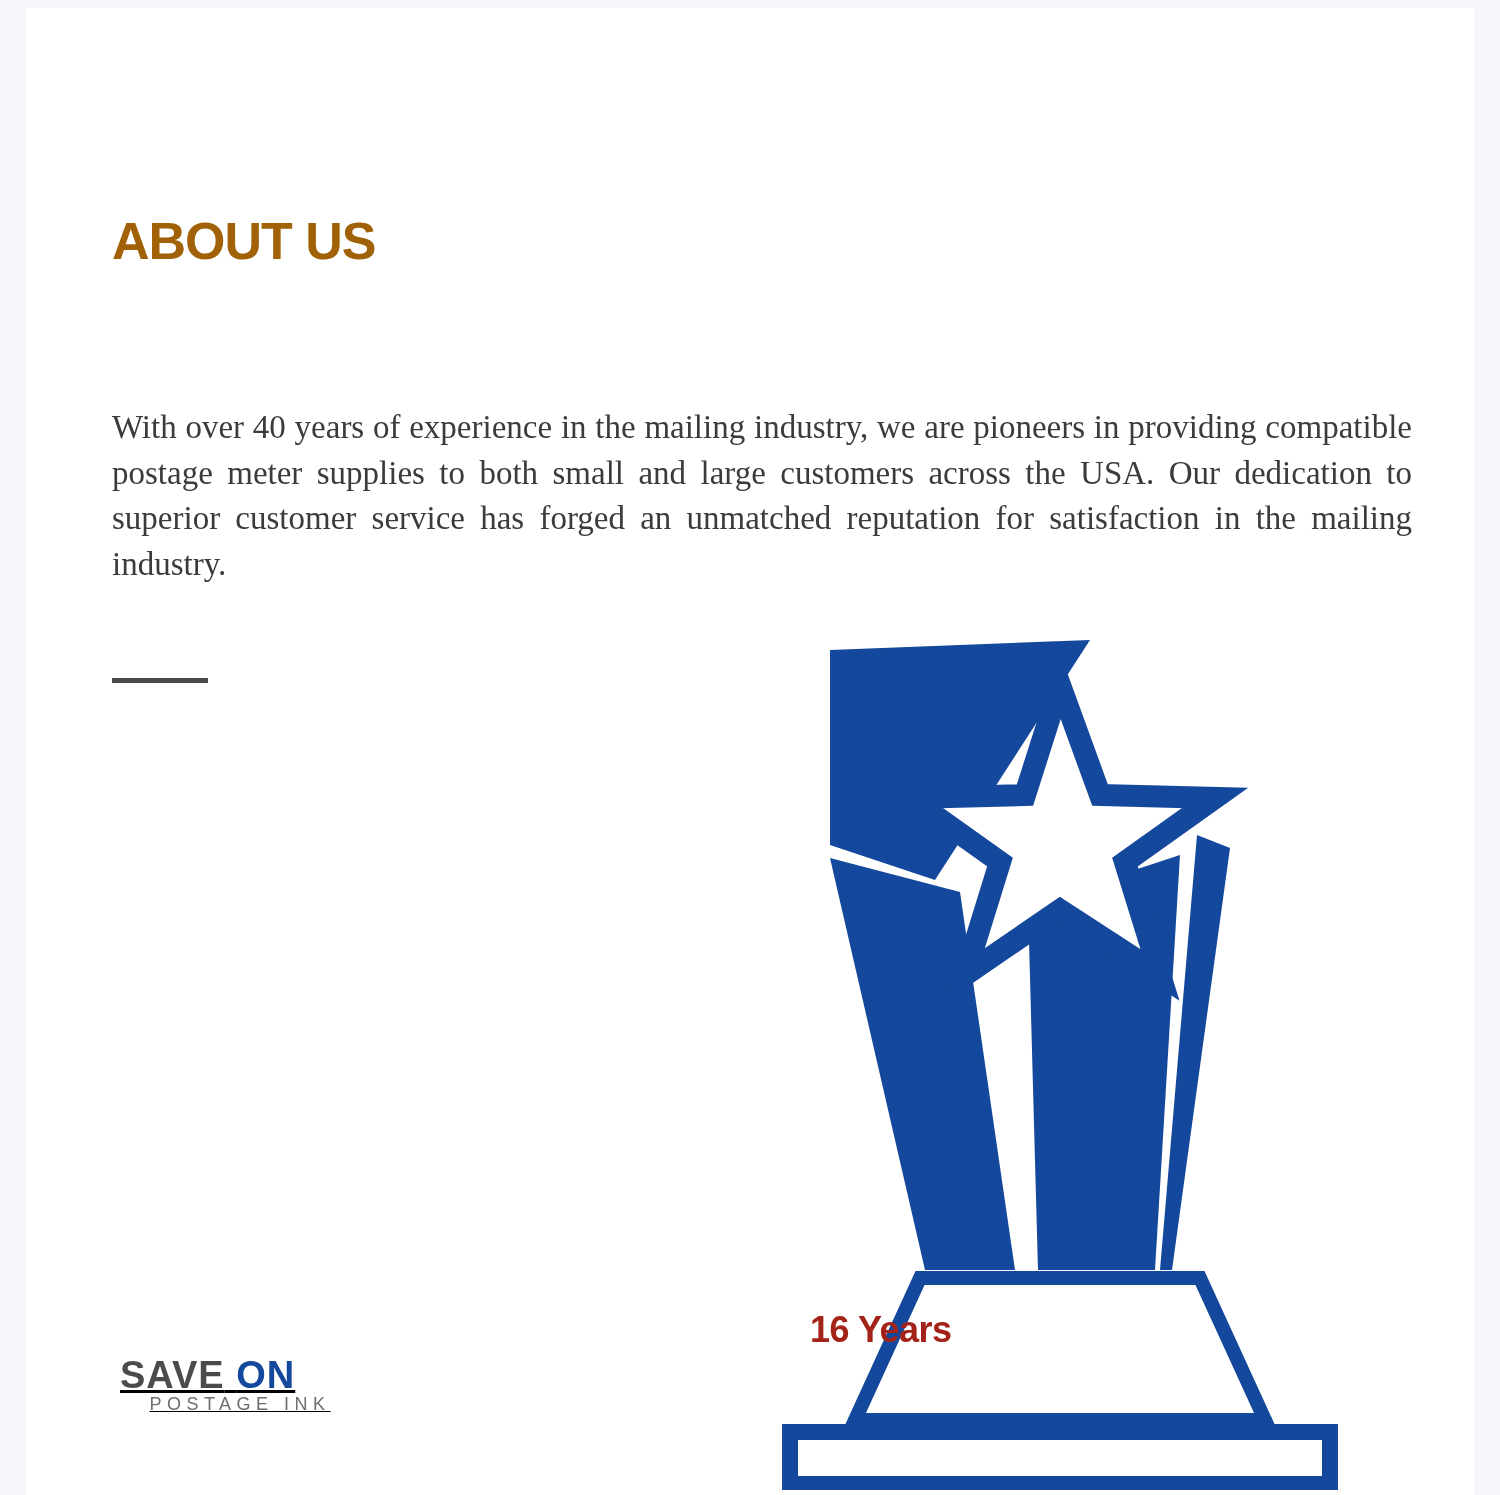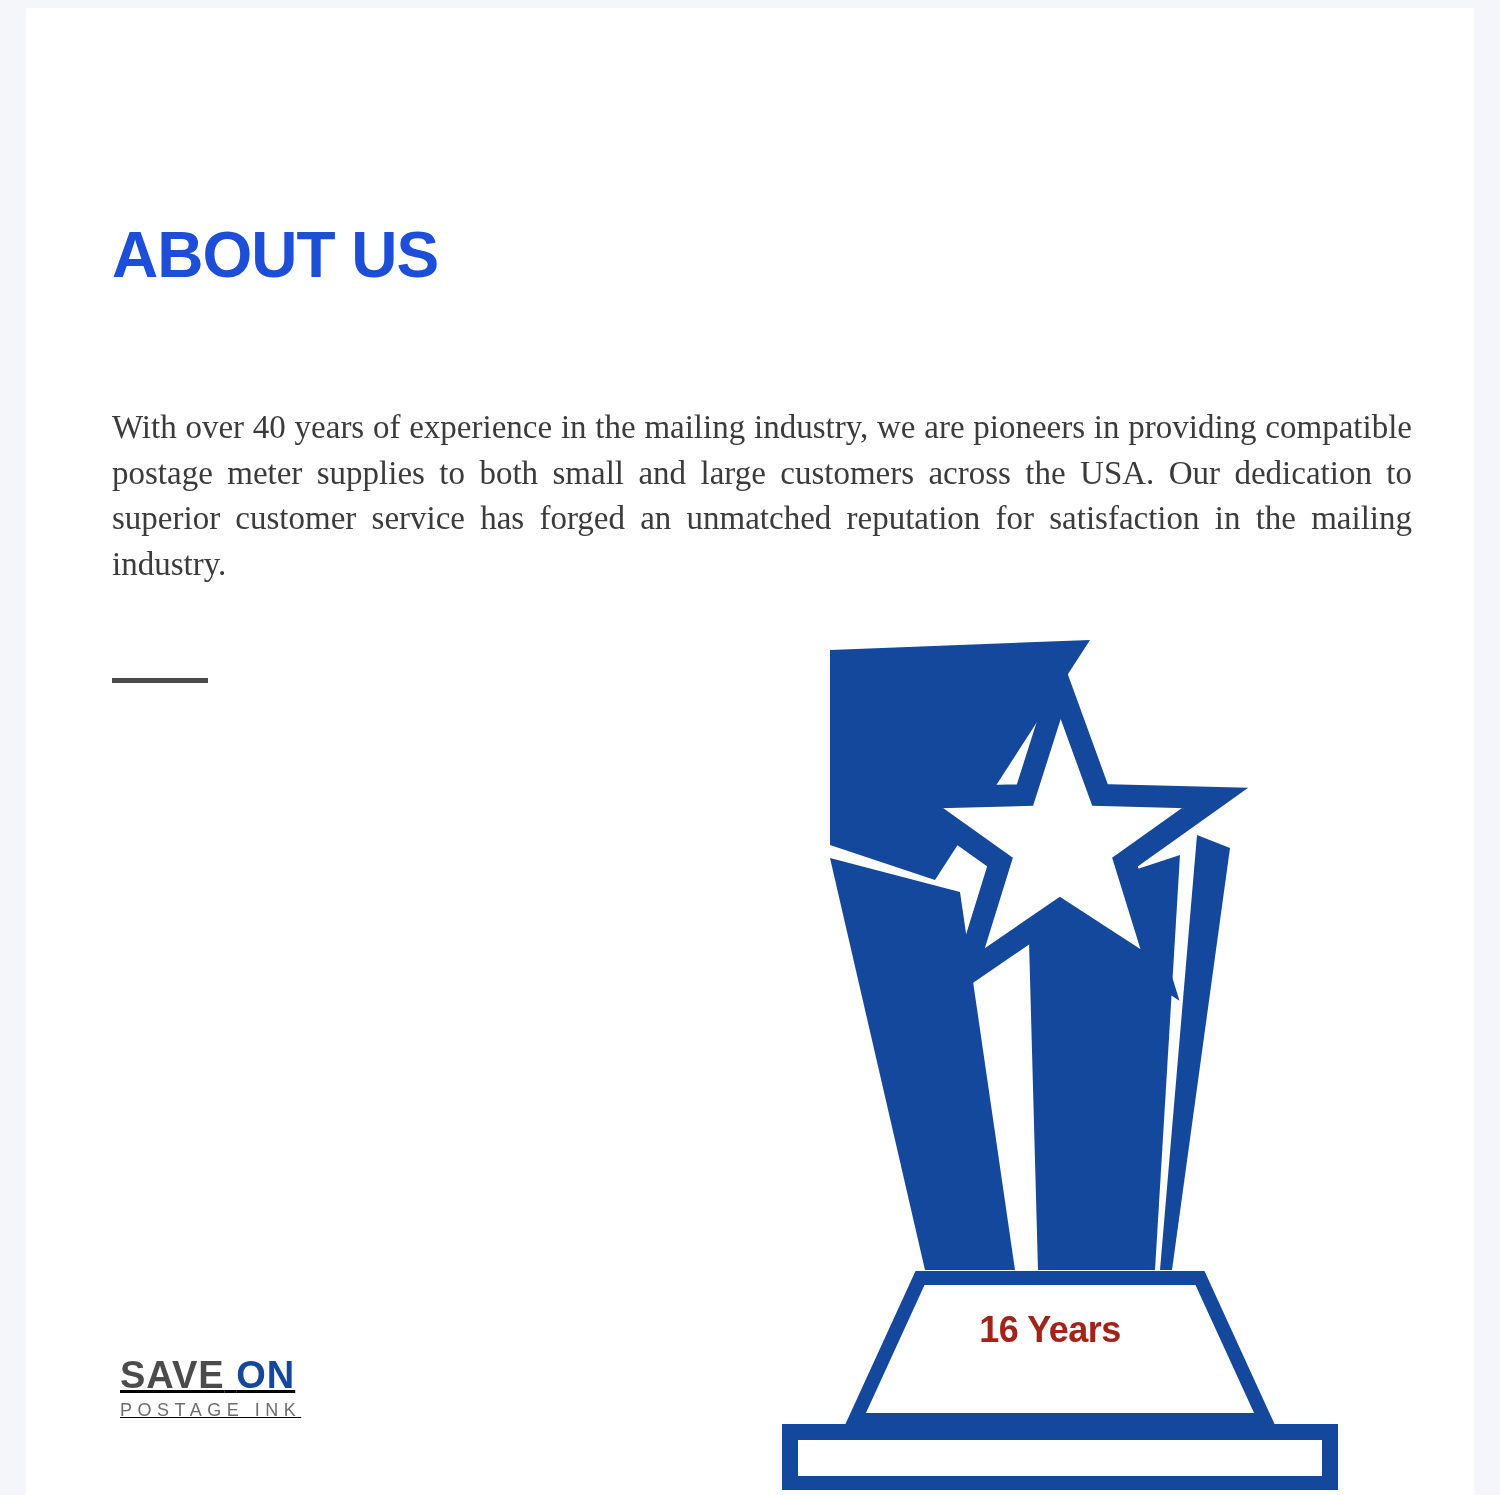--- a/index.html
+++ b/index.html
@@ -31,24 +31,24 @@
     position: absolute;
     left: 0; top: 0;
     width: 100%; height: 8px;
     background: #f4f6f9;
   }
 
   .title {
     position: absolute;
     left: 112px;
     top: 180px;
-    font-size: 64px;
+    font-size: 52px;
     font-weight: bold;
     letter-spacing: -1px;
-    color: #1d4ed8;
+    color: #a16207;
     line-height: 1;
   }
 
   .body-text {
     position: absolute;
     left: 112px;
     top: 372px;
     width: 1300px;
     font-size: 33px;
     line-height: 1.38;
@@ -90,44 +90,44 @@
     font-size: 38px;
     font-weight: bold;
     letter-spacing: 1px;
     line-height: 1;
     color: #4b4b4b;
   }
   .logo-top .on {
     color: #14489c;
   }
   .logo-bottom {
-    margin-top: 6px;
     font-size: 18px;
     letter-spacing: 5.5px;
     color: #6d6d6d;
+    text-align: center;
   }
 
   .trophy {
     position: absolute;
     left: 760px;
     top: 630px;
     width: 580px;
     height: 860px;
   }
   .trophy svg {
     display: block;
     width: 100%;
     height: 100%;
   }
   .award-text {
     position: absolute;
     left: 810px;
     top: 1310px;
     width: 480px;
-    text-align: center;
+    text-align: left;
     color: #a32318;
     font-weight: bold;
     font-size: 36px;
     line-height: 1.12;
     letter-spacing: -0.5px;
   }
 </style>
 </head>
 <body>
 

